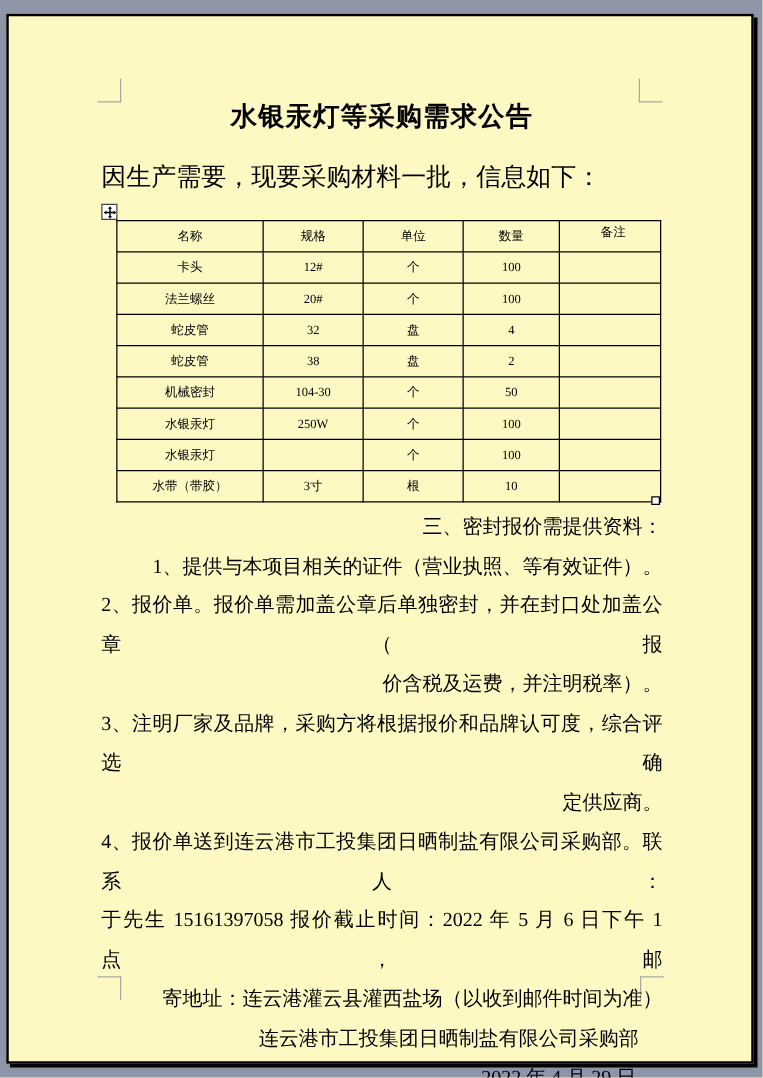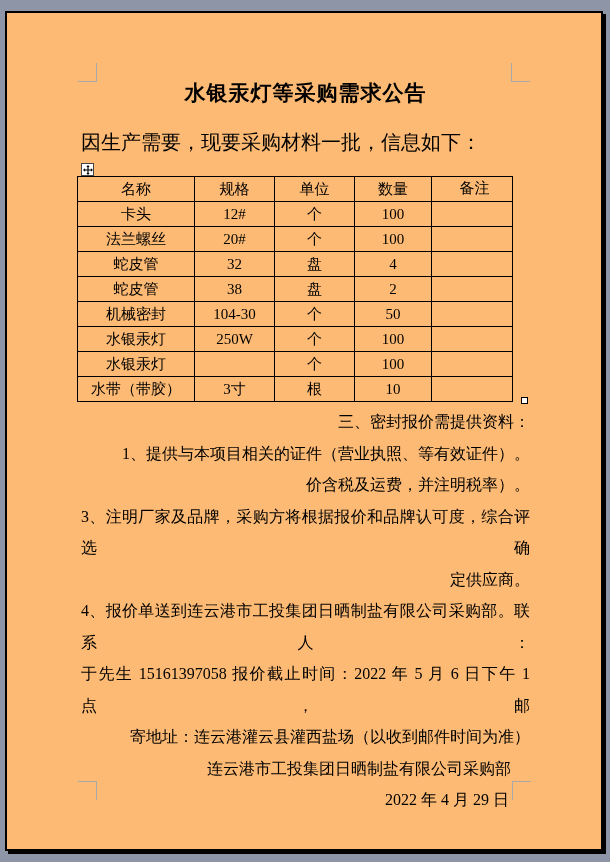--- a/index.html
+++ b/index.html
@@ -3,21 +3,21 @@
 <meta charset="utf-8">
 <style>
   html, body { margin:0; padding:0; }
   body {
     width:610px; height:862px; position:relative; overflow:hidden;
     background:#8d95a7;
     font-family:"Liberation Serif","DejaVu Serif",serif;
   }
   .page {
     position:absolute; left:5px; top:11px; width:594px; height:836px;
-    background:#fdba74; border:2px solid #000;
+    background:#fef9c3; border:2px solid #000;
     box-shadow:3px 3px 0 0 #000;
   }
   
   .crop { position:absolute; width:18px; height:18px; }
   .crop.tl { left:71px;  top:50px;  border-right:1px solid #a9a9a9; border-bottom:1px solid #a9a9a9; }
   .crop.tr { left:504px; top:50px;  border-left:1px solid #a9a9a9;  border-bottom:1px solid #a9a9a9; }
   .crop.bl { left:71px;  top:768px; border-right:1px solid #a9a9a9; border-top:1px solid #a9a9a9; }
   .crop.br { left:505px; top:768px; border-left:1px solid #a9a9a9;  border-top:1px solid #a9a9a9; }
 
   .title {
@@ -34,23 +34,23 @@
     position:absolute; left:74px; top:150px; width:13px; height:13px;
     border:1px solid #444; background:#fff; box-sizing:border-box;
     display:flex; align-items:center; justify-content:center; cursor:move;
   }
   .resize-handle {
     position:absolute; left:514px; top:384px; width:7px; height:7px;
     border:1px solid #000; background:#fff; box-sizing:border-box; cursor:nwse-resize;
   }
 
   table.doc-table {
-    position:absolute; left:70px; top:163px;
+    position:absolute; left:86px; top:163px;
     border-collapse:collapse; table-layout:fixed; width:435px;
-    font-size:15px; color:#000;
+    font-size:10px; color:#000;
   }
   table.doc-table th, table.doc-table td {
     border:1px solid #000; text-align:center; vertical-align:middle;
     font-weight:normal; padding:0; overflow:hidden; white-space:nowrap;
   }
   table.doc-table tr.hdr th { height:22px; }
   table.doc-table tr.row td { height:24px; }
   table.doc-table th.remark-hdr { text-align:center; vertical-align:top; padding:2px 0 0 5px; }
 
   .body-text {
@@ -157,20 +157,21 @@
       <td></td>
     </tr>
   </tbody>
     </table>
 
   <div class="resize-handle"></div>
 
   <div class="body-text">
     <div class="line">三、密封报价需提供资料：</div>
     <div class="line">1、提供与本项目相关的证件（营业执照、等有效证件）。</div>
+    <div class="line fill">2、报价单。报价单需加盖公章后单独密封，并在封口处加盖公章（报</div>
     <div class="line">价含税及运费，并注明税率）。</div>
     <div class="line fill">3、注明厂家及品牌，采购方将根据报价和品牌认可度，综合评选确</div>
     <div class="line">定供应商。</div>
     <div class="line fill">4、报价单送到连云港市工投集团日晒制盐有限公司采购部。联系人：</div>
     <div class="line fill">于先生 15161397058 报价截止时间：2022 年 5 月 6 日下午 1 点，邮</div>
     <div class="line">寄地址：连云港灌云县灌西盐场（以收到邮件时间为准）</div>
     <div class="line sig-line">连云港市工投集团日晒制盐有限公司采购部</div>
     <div class="line date-line">2022 年 4 月 29 日</div>
   </div>
 

